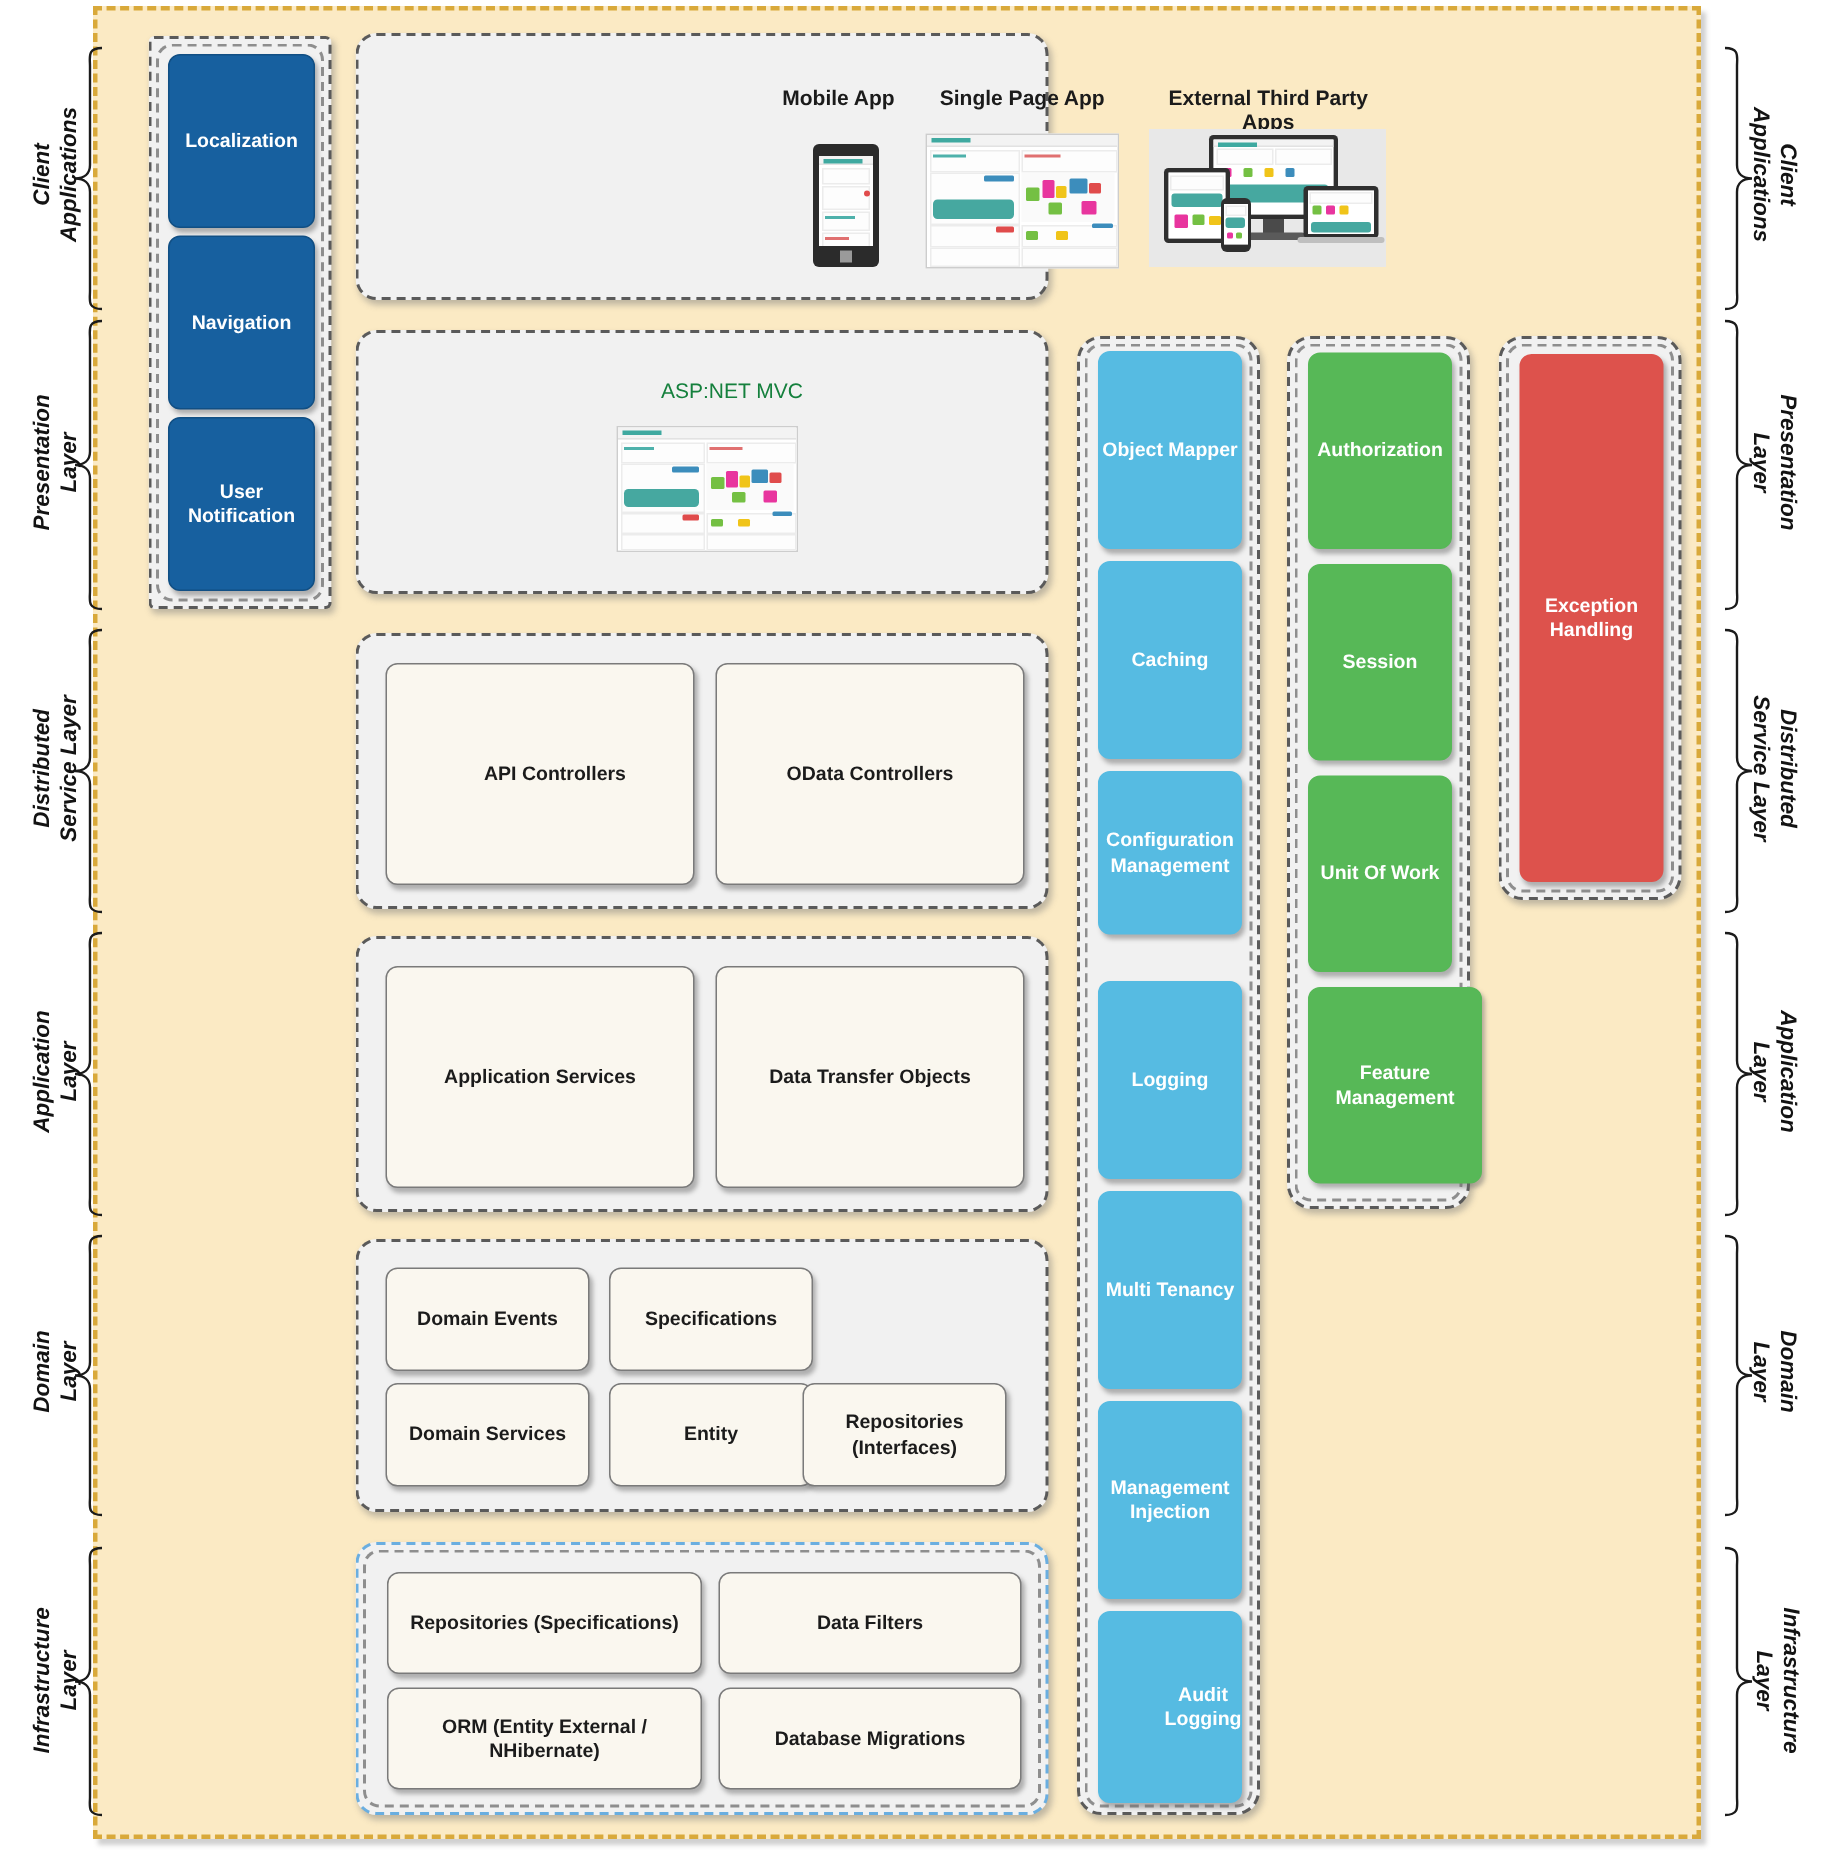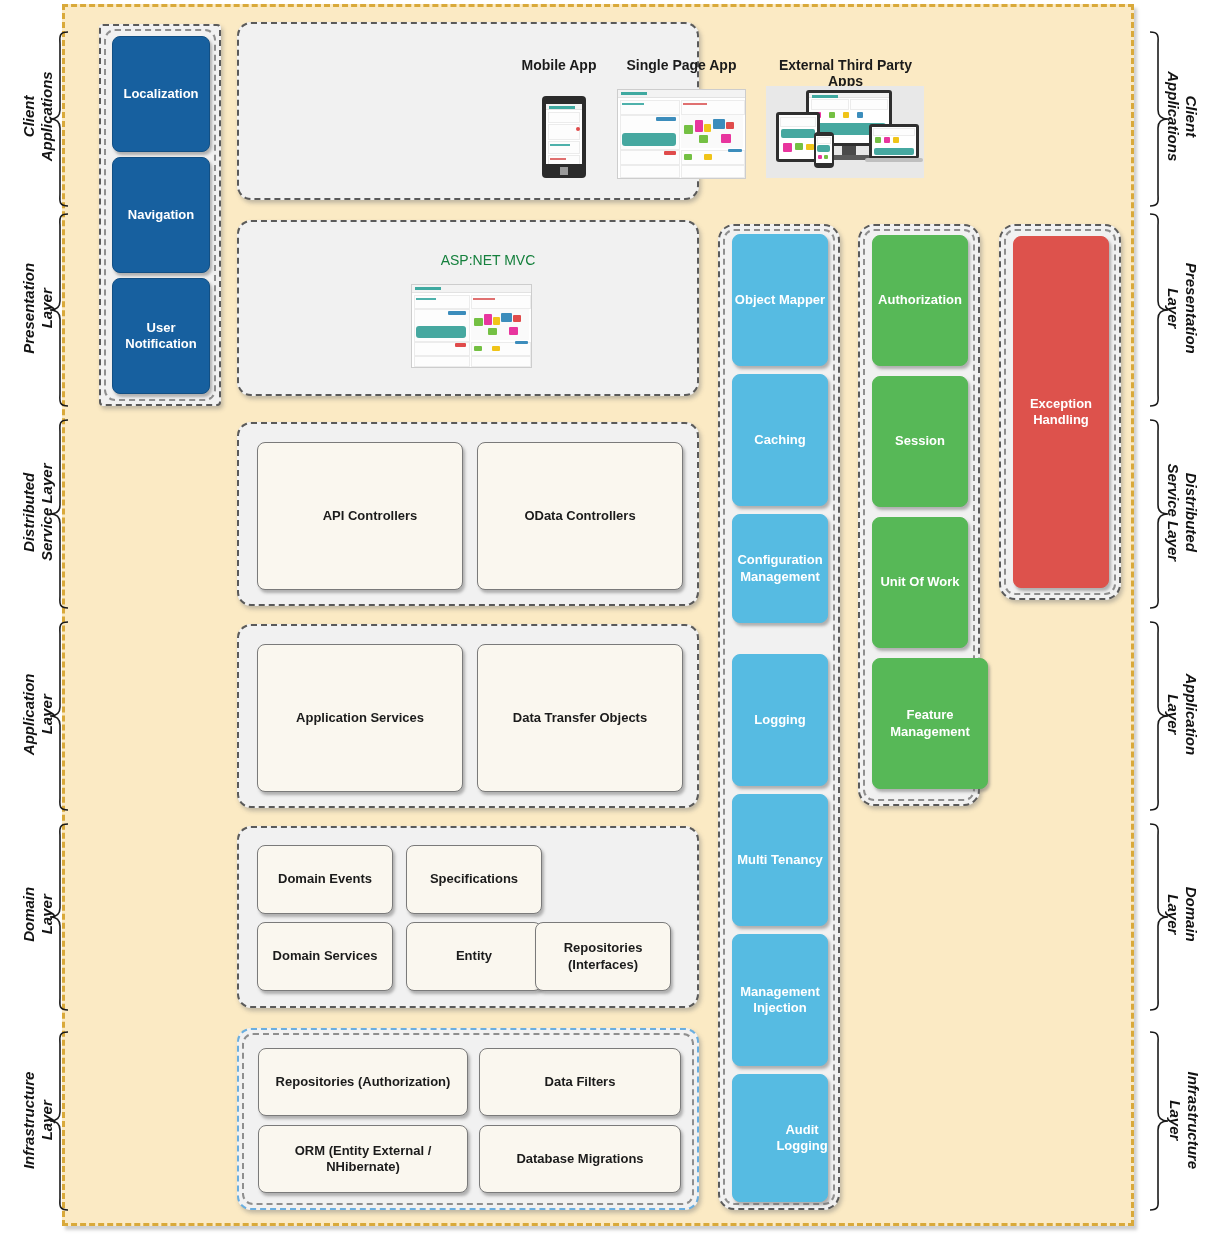--- a/index.html
+++ b/index.html
@@ -374,21 +374,21 @@
     </div>
     <div class="card plain" style="left:296px;top:94px;width:136px;height:69px;white-space:pre-line;">
       <span>Repositories
 (Interfaces)</span>
     </div>
   </div>
 
   <div class="group blue-border" style="left:237px;top:1028px;width:462px;height:182px;">
     <div class="inner-dash-line"></div>
     <div class="card plain" style="left:19px;top:18px;width:210px;height:68px;">
-      <span>Repositories (Authorization)</span>
+      <span>Repositories (Specifications)</span>
     </div>
     <div class="card plain" style="left:240px;top:18px;width:202px;height:68px;">
       <span>Data Filters</span>
     </div>
     <div class="card plain" style="left:19px;top:95px;width:210px;height:68px;white-space:pre-line;">
       <span>ORM (Entity External /
 NHibernate)</span>
     </div>
     <div class="card plain" style="left:240px;top:95px;width:202px;height:68px;">
       <span>Database Migrations</span>

